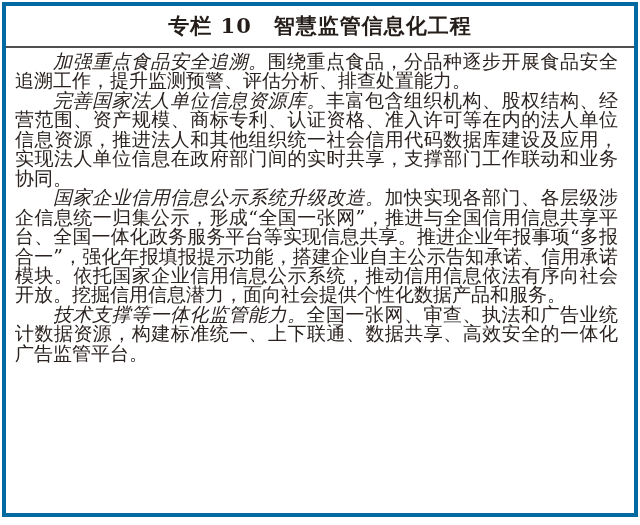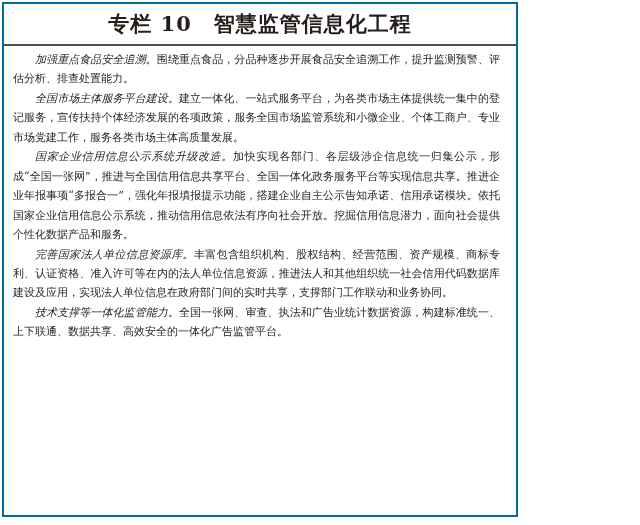--- a/index.html
+++ b/index.html
@@ -8,60 +8,59 @@
     background: #ffffff;
     font-family: "DejaVu Serif", "Liberation Serif", serif;
     color: #2b2320;
     position: relative;
     overflow: hidden;
   }
   .panel {
     box-sizing: border-box;
     position: absolute;
     left: 2px; top: 2px;
-    width: 516px; height: 515px;
-    border: 2px solid #0369a1;
+    width: 636px; height: 515px;
+    border: 4px solid #0369a1;
     background: #ffffff;
   }
   .title-row {
     box-sizing: border-box;
     height: 42px;
     border-bottom: 2px solid #4f4f4f;
     display: flex;
     align-items: center;
     justify-content: center;
   }
   .title {
     font-size: 21px;
     font-weight: bold;
     letter-spacing: 1px;
     color: #241d1a;
   }
   .body-area {
     box-sizing: border-box;
     padding: 4px 16px 0 9px;
-    font-size: 11px;
+    font-size: 19px;
     line-height: 19.45px;
     text-align: justify;
   }
   .para {
     margin: 0;
     text-indent: 2em;
   }
   .lead {
     font-style: italic;
   }
 </style>
 </head>
 <body>
 
 <div class="panel">
   <div class="title-row">
     <div class="title">专栏 10　智慧监管信息化工程</div>
   </div>
   <div class="body-area">
     <p class="para"><span class="lead">加强重点食品安全追溯。</span><span>围绕重点食品，分品种逐步开展食品安全追溯工作，提升监测预警、评估分析、排查处置能力。</span></p>
-    <p class="para"><span class="lead">全国市场主体服务平台建设。</span><span>建立一体化、一站式服务平台，为各类市场主体提供统一集中的登记服务，宣传扶持个体经济发展的各项政策，服务全国市场监管系统和小微企业、个体工商户、专业市场党建工作，服务各类市场主体高质量发展。</span></p>
+    <p class="para"><span class="lead">完善国家法人单位信息资源库。</span><span>丰富包含组织机构、股权结构、经营范围、资产规模、商标专利、认证资格、准入许可等在内的法人单位信息资源，推进法人和其他组织统一社会信用代码数据库建设及应用，实现法人单位信息在政府部门间的实时共享，支撑部门工作联动和业务协同。</span></p>
     <p class="para"><span class="lead">国家企业信用信息公示系统升级改造。</span><span>加快实现各部门、各层级涉企信息统一归集公示，形成“全国一张网”，推进与全国信用信息共享平台、全国一体化政务服务平台等实现信息共享。推进企业年报事项“多报合一”，强化年报填报提示功能，搭建企业自主公示告知承诺、信用承诺模块。依托国家企业信用信息公示系统，推动信用信息依法有序向社会开放。挖掘信用信息潜力，面向社会提供个性化数据产品和服务。</span></p>
-    <p class="para"><span class="lead">完善国家法人单位信息资源库。</span><span>丰富包含组织机构、股权结构、经营范围、资产规模、商标专利、认证资格、准入许可等在内的法人单位信息资源，推进法人和其他组织统一社会信用代码数据库建设及应用，实现法人单位信息在政府部门间的实时共享，支撑部门工作联动和业务协同。</span></p>
     <p class="para"><span class="lead">技术支撑等一体化监管能力。</span><span>全国一张网、审查、执法和广告业统计数据资源，构建标准统一、上下联通、数据共享、高效安全的一体化广告监管平台。</span></p>
   </div>
 </div>
 
 </body></html>

